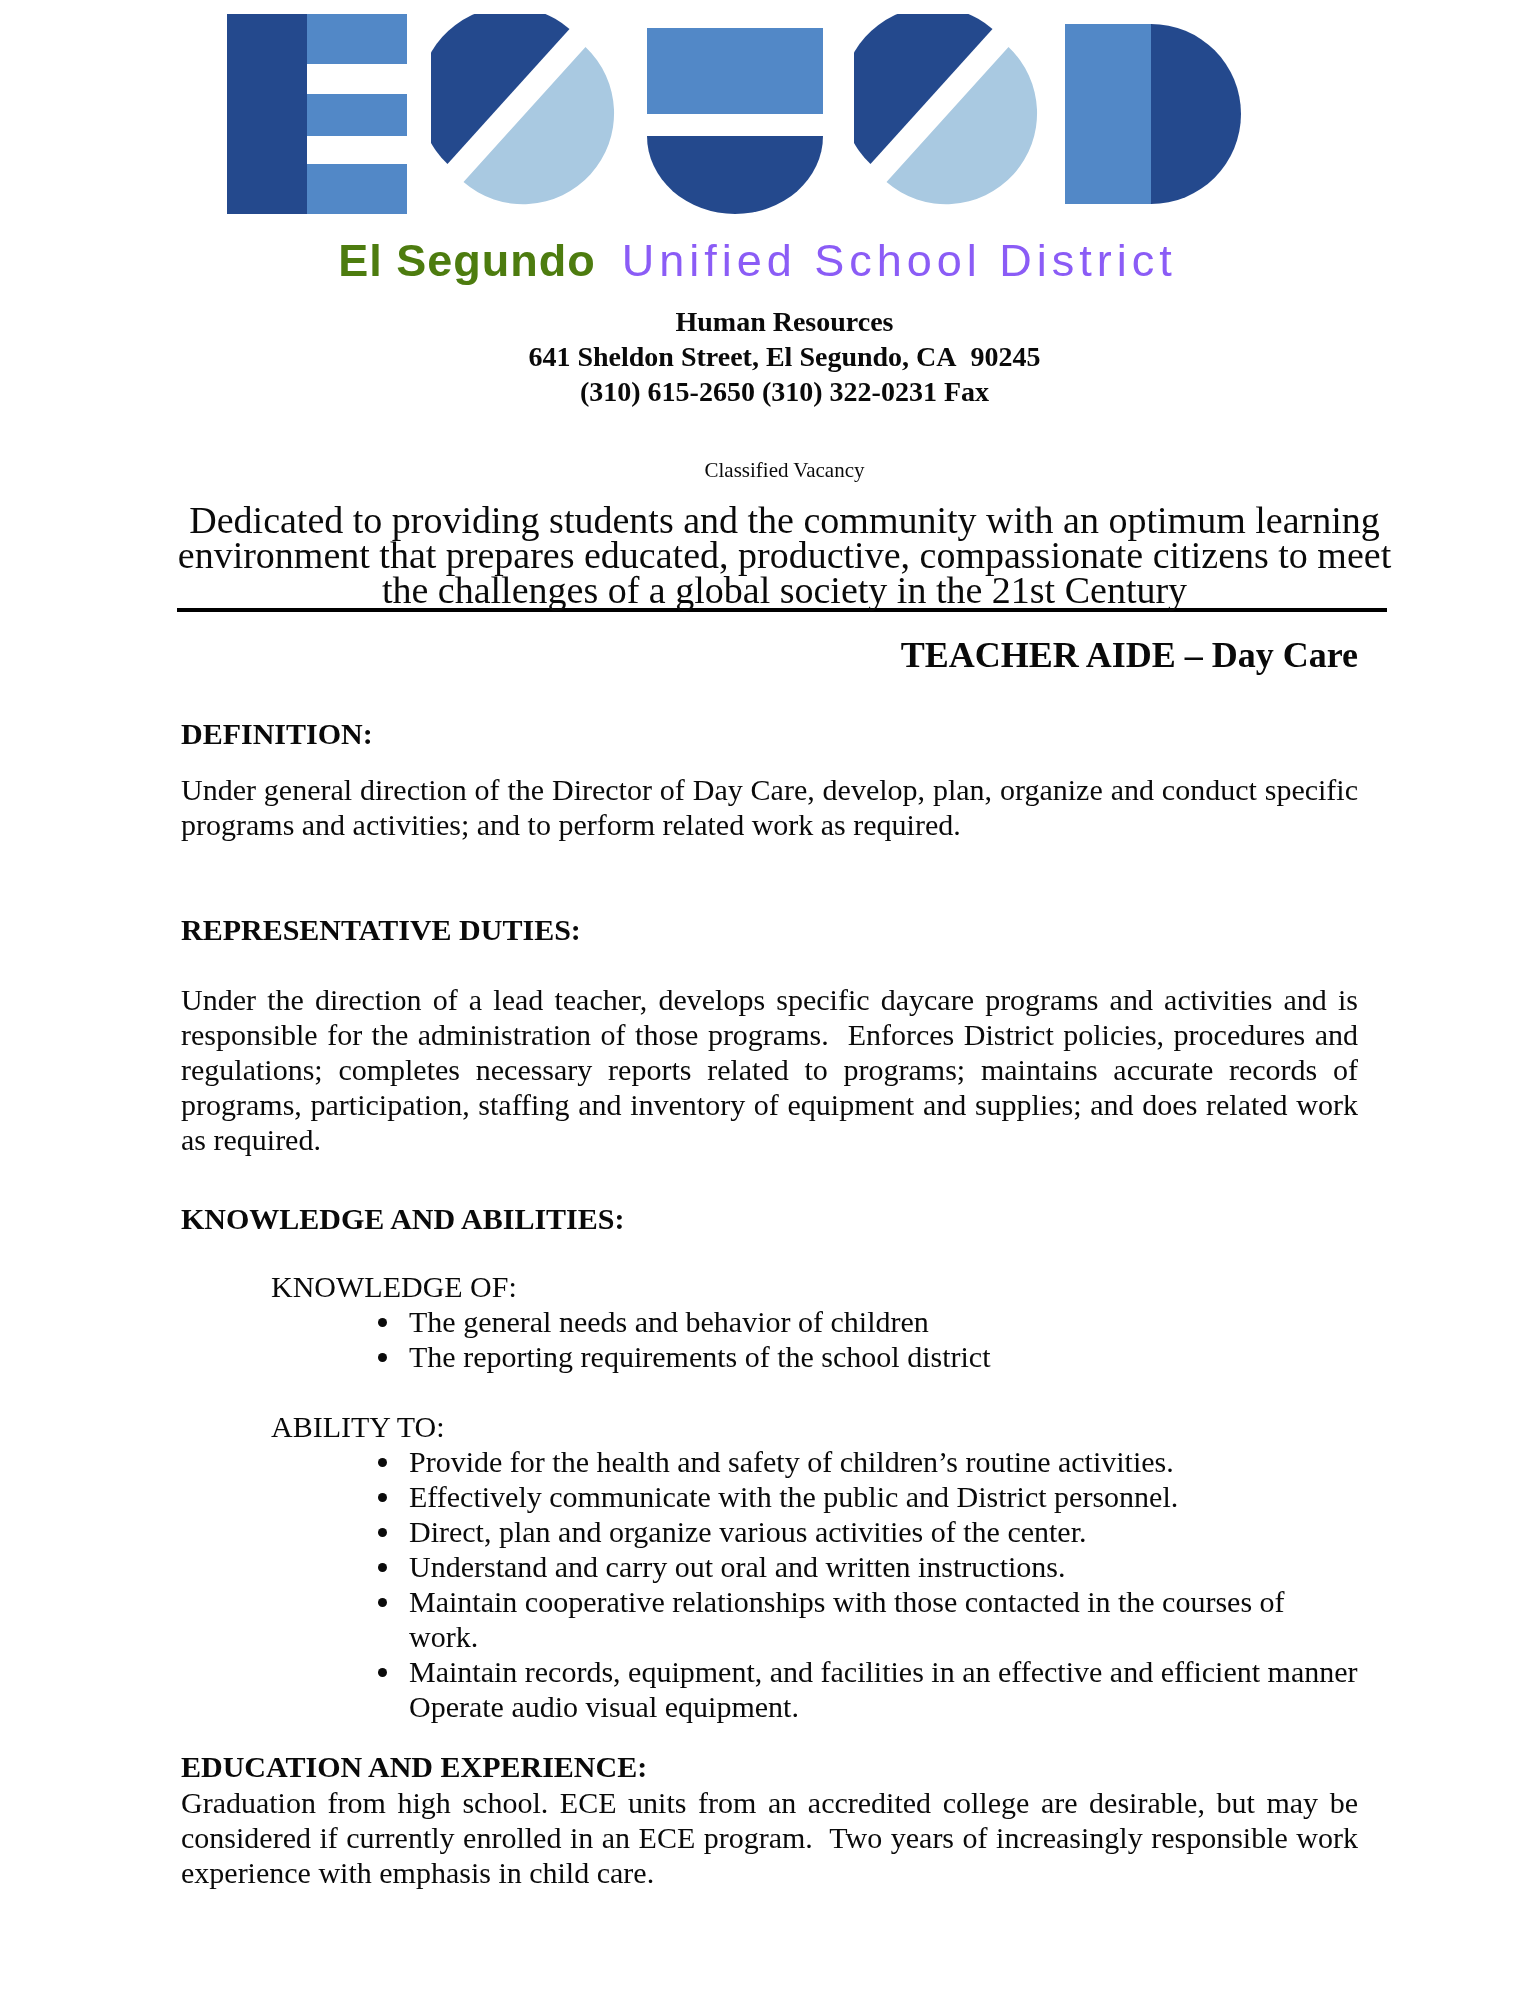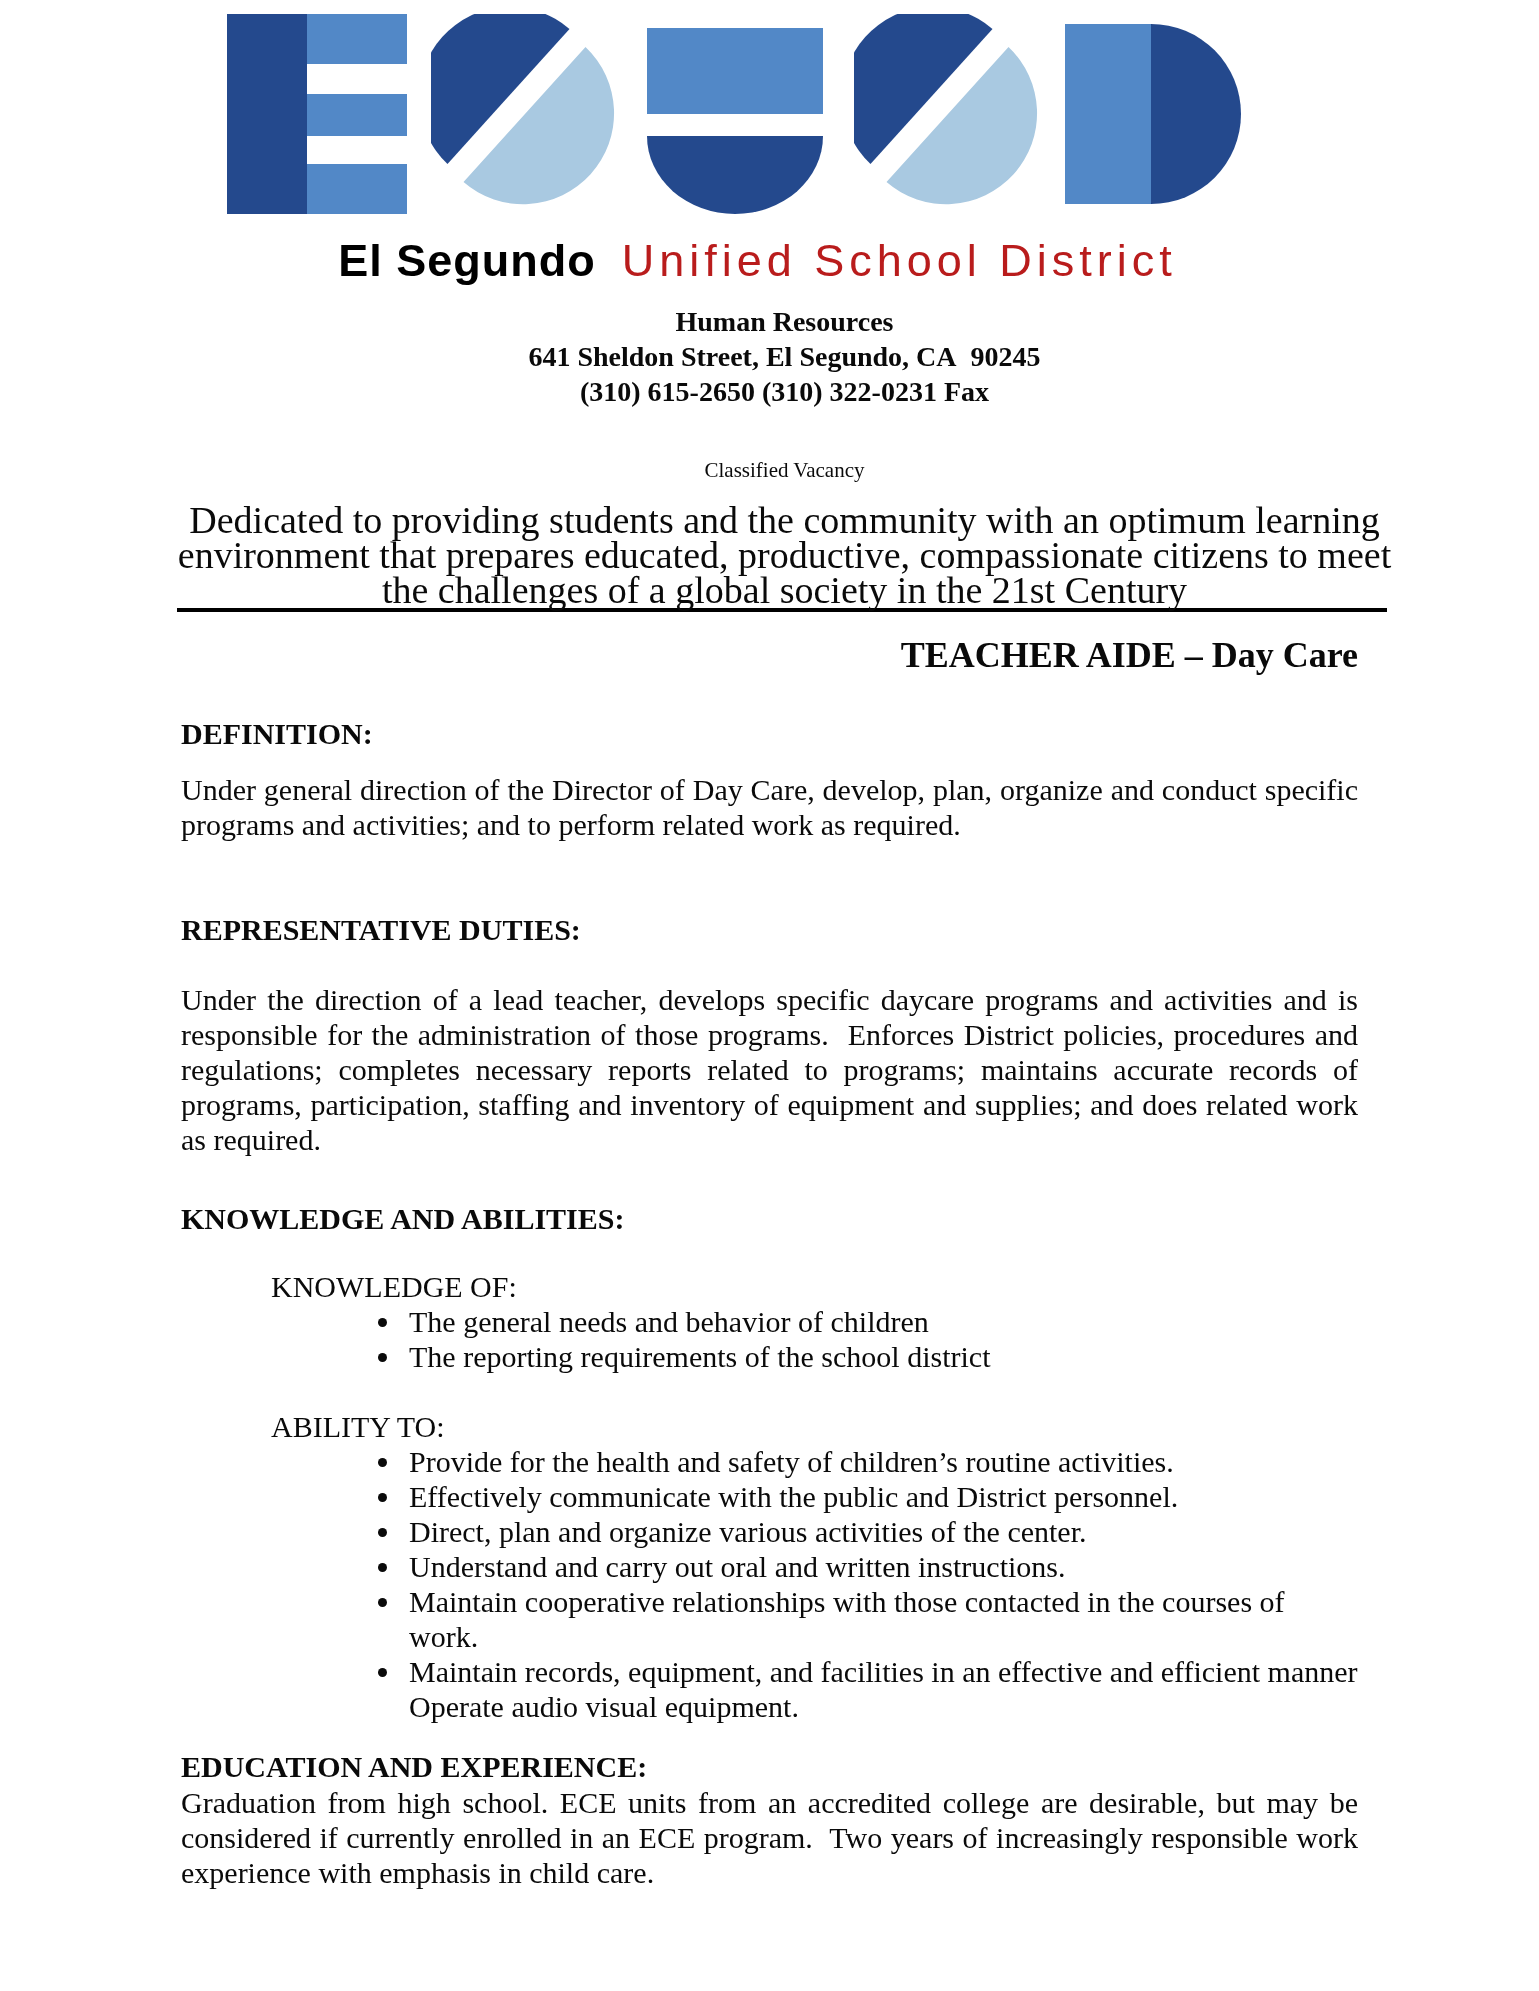--- a/index.html
+++ b/index.html
@@ -27,22 +27,22 @@
 
   .wordmark {
     margin-top: 20px;
     text-align: center;
     transform: translateX(-12px);
     font-family: "Liberation Sans", "DejaVu Sans", sans-serif;
     font-size: 45px;
     line-height: 54px;
     white-space: nowrap;
   }
-  .wordmark .wm-primary   { font-weight: 700; color: #000000; letter-spacing: 1px; }
-  .wordmark .wm-secondary { font-weight: 400; color: #b91c1c; letter-spacing: 5px; margin-left: 26px; }
+  .wordmark .wm-primary   { font-weight: 700; color: #4d7c0f; letter-spacing: 1px; }
+  .wordmark .wm-secondary { font-weight: 400; color: #8b5cf6; letter-spacing: 5px; margin-left: 26px; }
 
   
   .hdr-col { width: 1215px; margin-left: 177px; text-align: center; }
   .hdr-lines { margin-top: 16px; font-weight: bold; font-size: 28px; line-height: 35px; }
   .vacancy   { margin-top: 44px; font-weight: normal; font-size: 21px; line-height: 35px; }
   .mission   { margin-top: 15px; font-size: 38px; line-height: 35px; }
   .rule {
     width: 1210px; margin-left: 177px; margin-top: 0;
     border: none; border-top: 4px solid #000; height: 0;
   }

